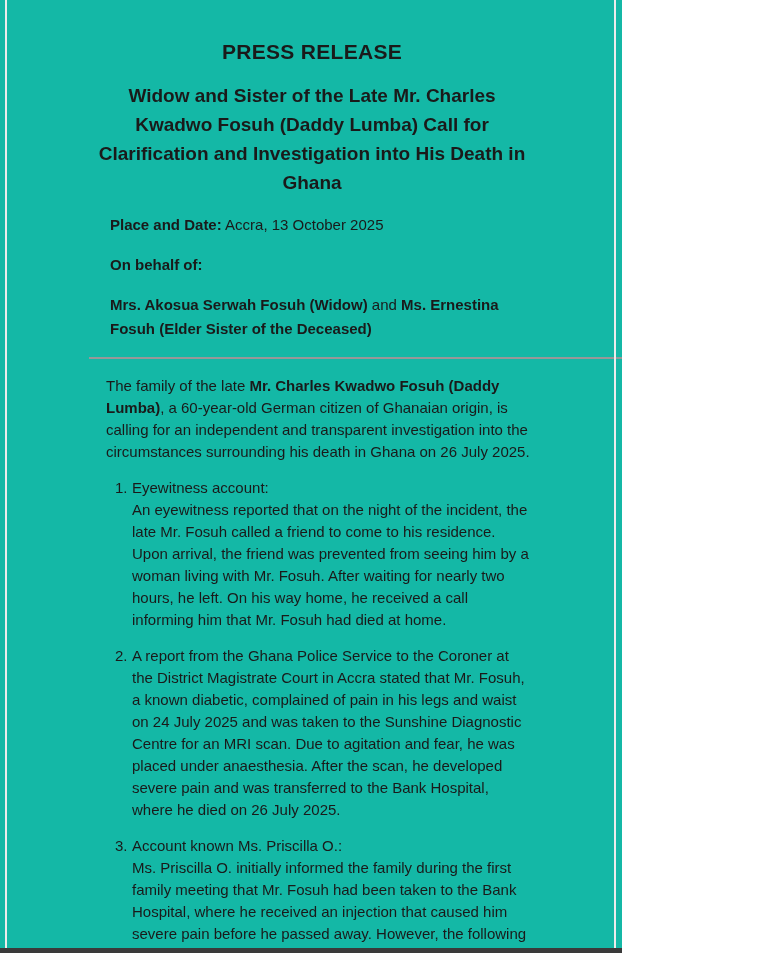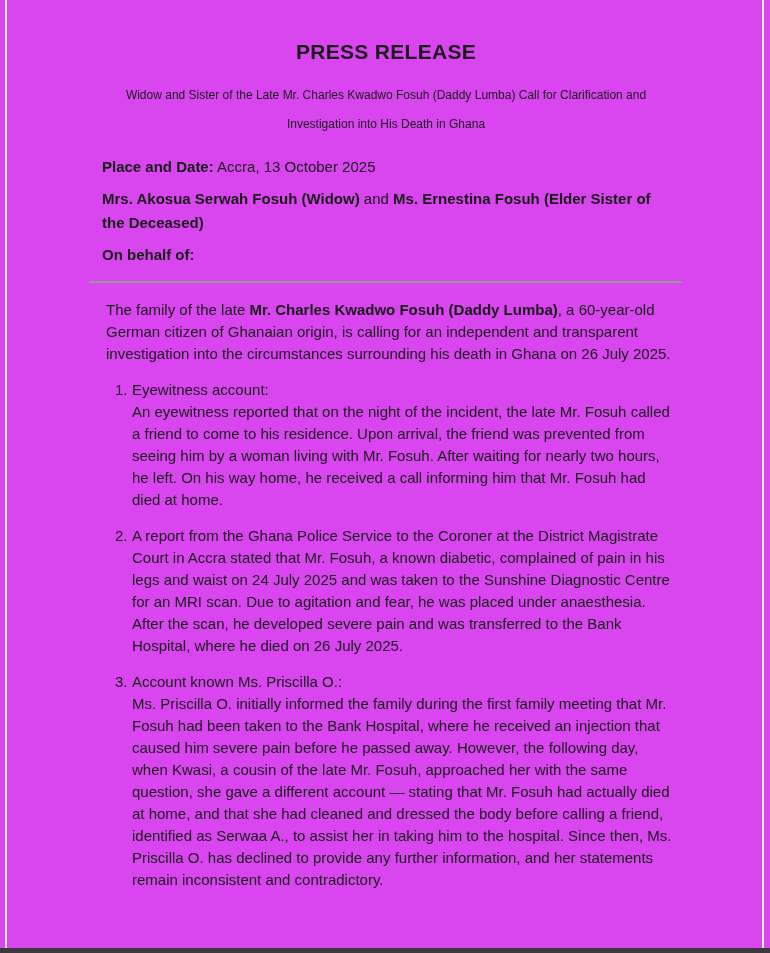--- a/index.html
+++ b/index.html
@@ -2,24 +2,24 @@
 <html><head>
 <meta charset="utf-8">
 <style>
   html, body {
     margin: 0;
     padding: 0;
     background: #ffffff;
   }
   .page {
     position: relative;
-    width: 770px;
+    width: 622px;
     height: 953px;
     box-sizing: border-box;
-    background: #d946ef;
+    background: #14b8a6;
     padding: 40px 92px 0 94px;
     font-family: "Liberation Sans", sans-serif;
     color: #1a1a1a;
     overflow: hidden;
   }
   .edge-left {
     position: absolute;
     left: 5px; top: 0; bottom: 0;
     width: 2px;
     background: #ececec;
@@ -37,34 +37,34 @@
     background: #3a3a3a;
   }
   .title {
     font-size: 21px;
     font-weight: 700;
     text-align: center;
     letter-spacing: 0.3px;
     margin: 0 0 17px 0;
   }
   .subtitle {
-    font-size: 12px;
-    font-weight: 400;
+    font-size: 19px;
+    font-weight: 700;
     line-height: 29px;
     text-align: center;
     margin: 0 auto 16px auto;
     max-width: 588px;
   }
   .meta {
     margin-top: 0;
   }
   .meta-line {
     font-size: 15px;
     line-height: 24px;
-    margin: 8px;
+    margin: 16px;
   }
   .b {
     font-weight: 700;
   }
   .rule {
     border: none;
     border-top: 2px solid #989898;
     width: 593px;
     margin: 14px 0 0 -5px;
   }
@@ -100,22 +100,22 @@
   <div class="edge-left"></div>
   <div class="edge-right"></div>
   <div class="edge-bottom"></div>
 
   <h1 class="title">PRESS RELEASE</h1>
 
   <h2 class="subtitle">Widow and Sister of the Late Mr. Charles Kwadwo Fosuh (Daddy Lumba) Call for Clarification and Investigation into His Death in Ghana</h2>
 
   <div class="meta">
     <p class="meta-line"><span class="b">Place and Date:</span> <span>Accra, 13 October 2025</span></p>
+    <p class="meta-line"><span class="b">On behalf of:</span></p>
     <p class="meta-line"><span class="b">Mrs. Akosua Serwah Fosuh (Widow)</span> <span>and</span> <span class="b">Ms. Ernestina Fosuh (Elder Sister of the Deceased)</span></p>
-    <p class="meta-line"><span class="b">On behalf of:</span></p>
   </div>
 
   <hr class="rule">
 
   <p class="para"><span>The family of the late </span><span class="b">Mr. Charles Kwadwo Fosuh (Daddy Lumba)</span><span>, a 60-year-old German citizen of Ghanaian origin, is calling for an independent and transparent investigation into the circumstances surrounding his death in Ghana on 26 July 2025.</span></p>
 
 
   <div class="accounts">
 
     <div class="account">

